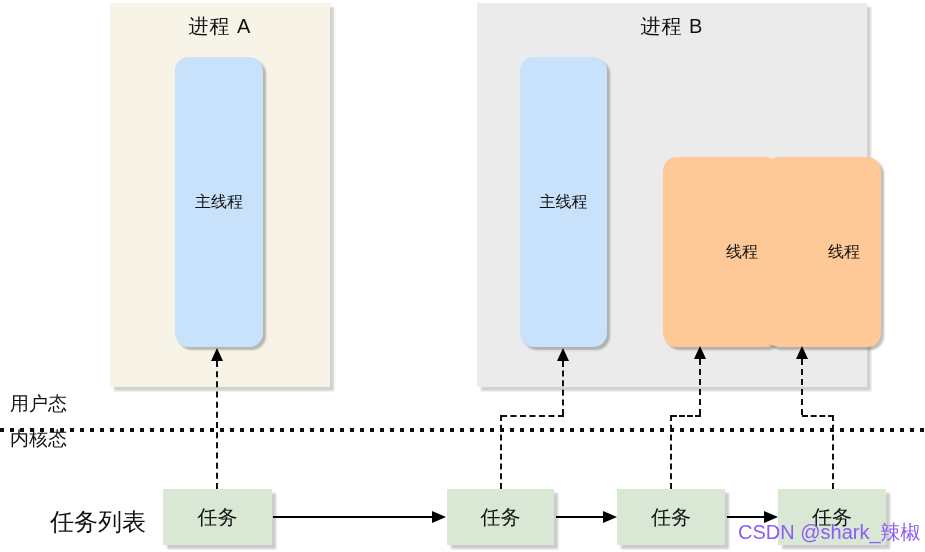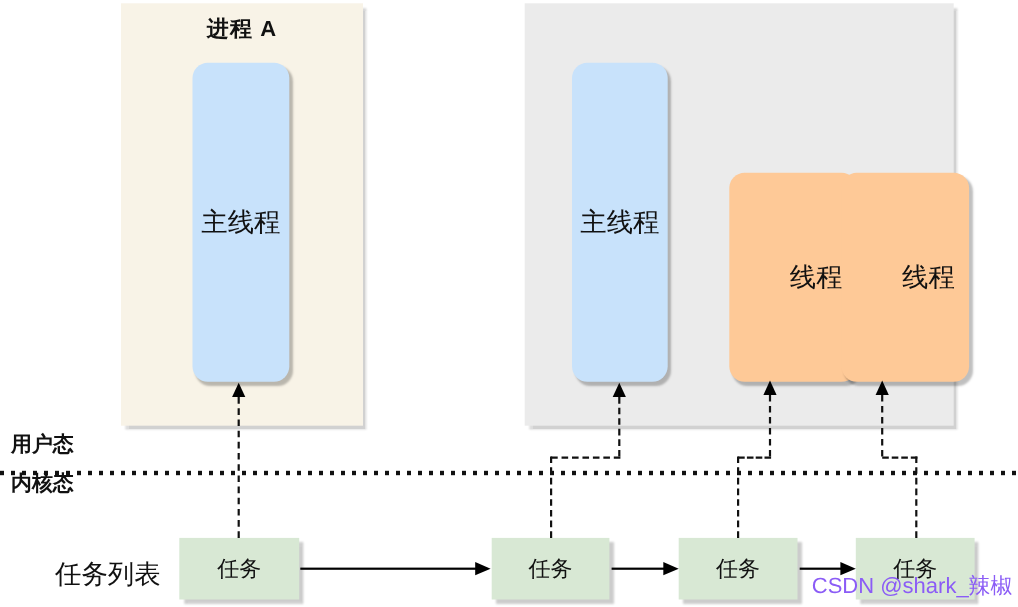--- a/index.html
+++ b/index.html
@@ -6,35 +6,35 @@
   .canvas{
     position:relative;width:925px;height:552px;background:#ffffff;overflow:hidden;
     font-family:"Liberation Sans","DejaVu Sans",sans-serif;color:#111;
   }
   
   .process-box{position:absolute;box-shadow:4px 4px 2px rgba(0,0,0,0.18);}
   .process-a{left:110px;top:3px;width:220px;height:384px;background:var(--process-a-bg,#f8f3e7);}
   .process-b{left:477px;top:3px;width:390px;height:384px;background:var(--process-b-bg,#ebebeb);}
   .process-title{
     position:absolute;top:10px;left:0;width:100%;text-align:center;
-    font-size:20px;font-weight:700;letter-spacing:1px;
+    font-size:20px;font-weight:400;letter-spacing:1px;
   }
   
   .thread{
     position:absolute;border-radius:14px;display:flex;align-items:center;justify-content:center;
-    font-size:24px;box-shadow:3px 3px 2px rgba(0,0,0,0.25);
+    font-size:16px;box-shadow:3px 3px 2px rgba(0,0,0,0.25);
   }
   .main-thread{background:var(--main-thread-fill,#c8e2fb);}
   .sub-thread{background:var(--thread-fill,#fec997);padding-left:42px;}
   .main-thread-a{left:65px;top:54px;width:88px;height:290px;}
   .main-thread-b{left:43px;top:54px;width:87px;height:290px;}
   .thread-1{left:186px;top:154px;width:74px;height:190px;}
   .thread-2{left:288px;top:154px;width:74px;height:190px;}
   
-  .mode-label{position:absolute;left:10px;font-size:19px;font-weight:700;}
+  .mode-label{position:absolute;left:10px;font-size:19px;font-weight:400;}
   .user-mode{top:391px;}
   .kernel-mode{top:426px;}
   .mode-divider{
     position:absolute;left:0;top:428px;width:925px;height:4px;
     background-image:repeating-linear-gradient(to right,#111 0 4px,transparent 4px 10px);
   }
   
   .task-list-label{position:absolute;left:50px;top:506px;font-size:24px;}
   .task-box{
     position:absolute;top:489px;height:56px;background:var(--task-fill,#d8e8d4);
@@ -67,20 +67,21 @@
 <div class="canvas">
 
   <div class="process-box process-a">
     <div class="process-title">进程 A</div>
     <div class="thread main-thread main-thread-a">
       <span>主线程</span>
     </div>
   </div>
 
   <div class="process-box process-b">
+    <div class="process-title">进程 B</div>
     <div class="thread main-thread main-thread-b">
       <span>主线程</span>
     </div>
     <div class="thread sub-thread thread-1">
       <span>线程</span>
     </div>
     <div class="thread sub-thread thread-2">
       <span>线程</span>
     </div>
   </div>

